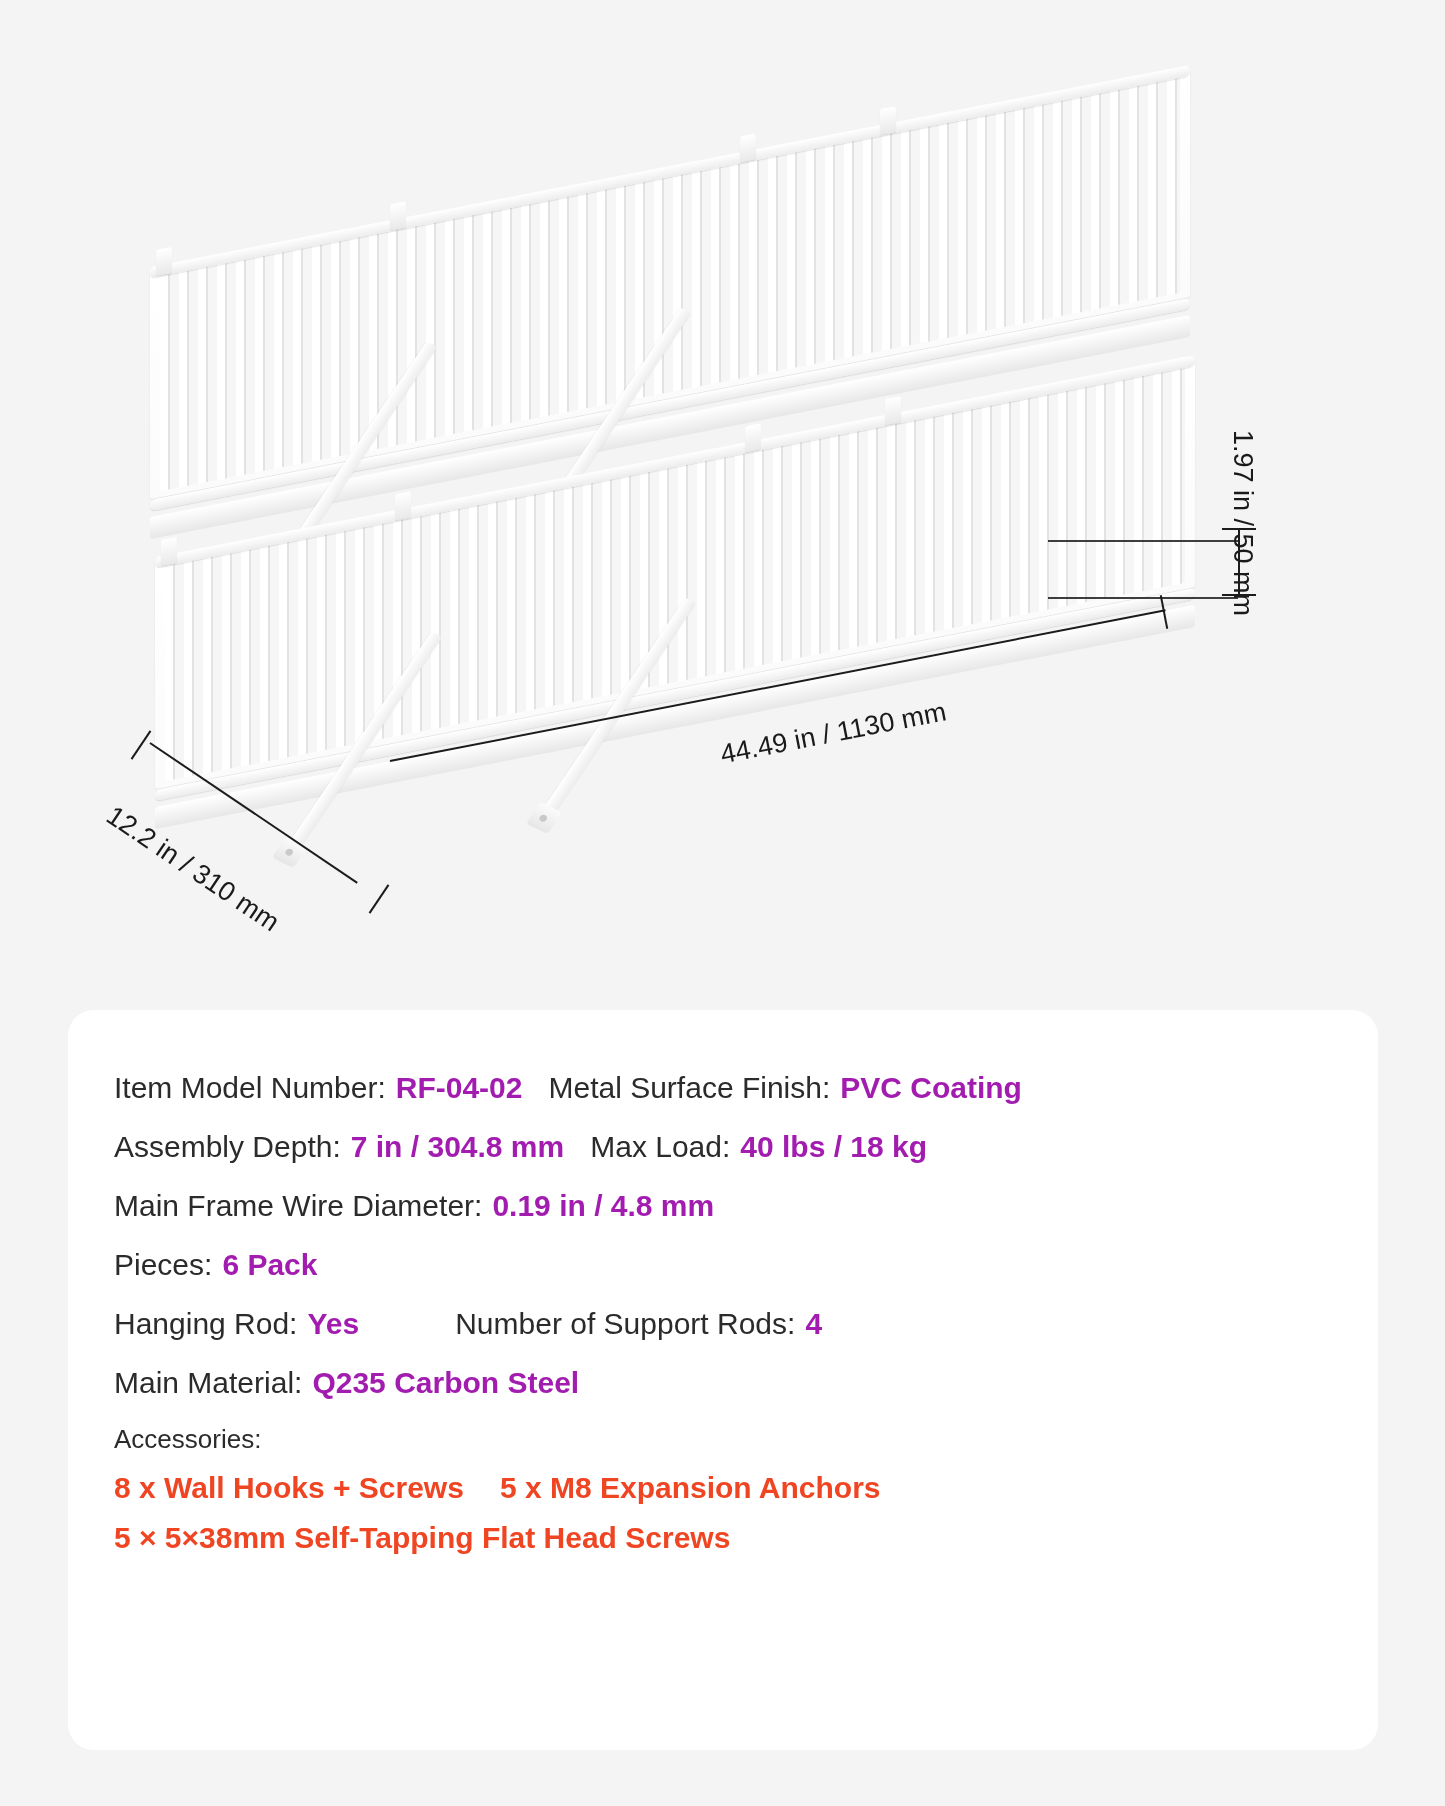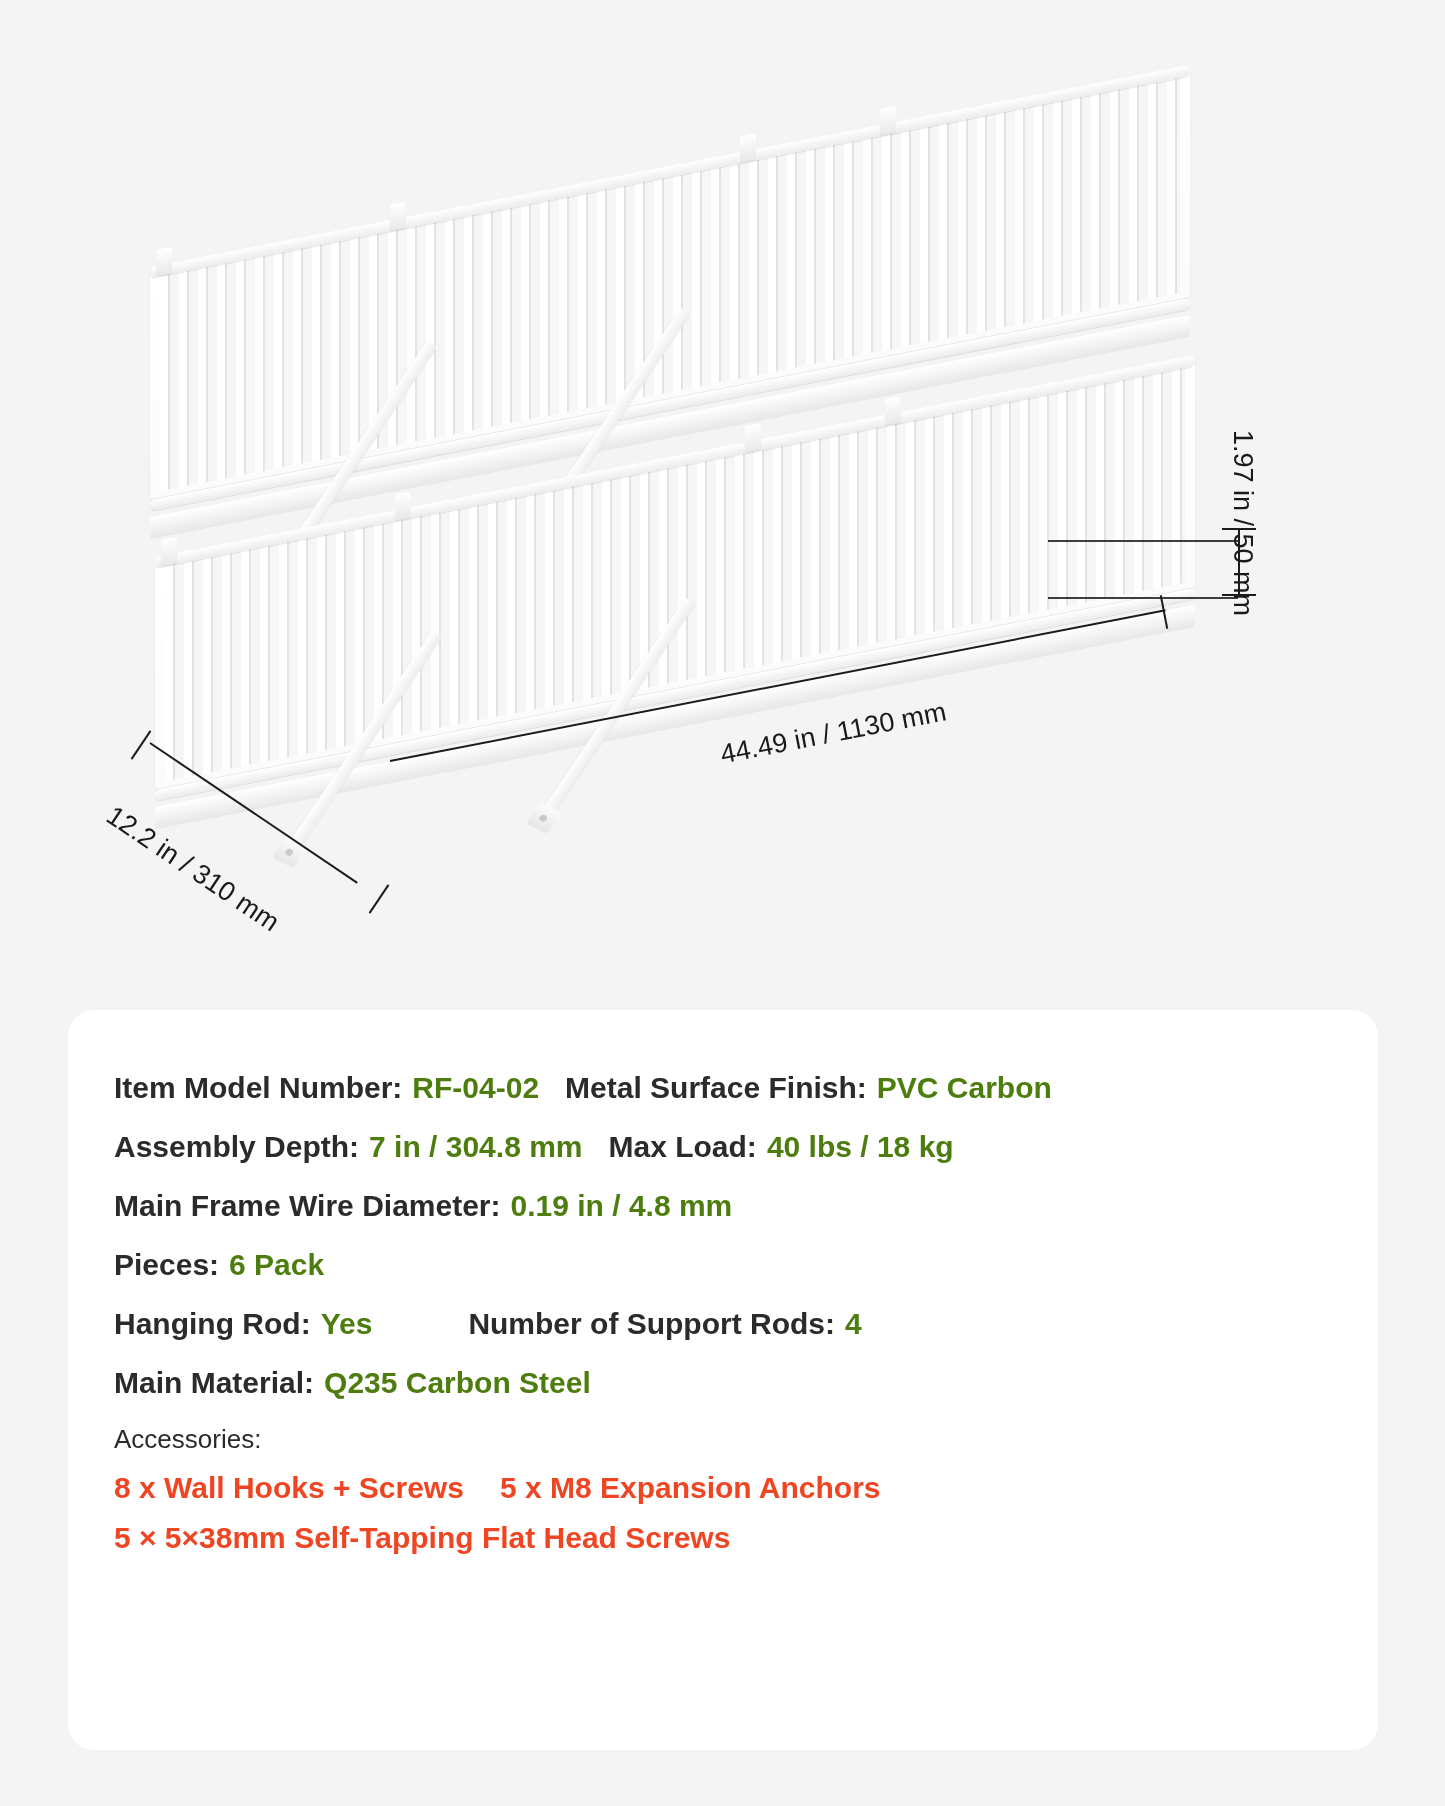--- a/index.html
+++ b/index.html
@@ -168,25 +168,25 @@
   }
   .spec-cell {
     display: flex;
     align-items: baseline;
     white-space: nowrap;
   }
   .spec-cell + .spec-cell { margin-left: 26px; }
 
   .lbl {
     color: #2b2b2b;
-    font-weight: 700;
+    font-weight: 400;
     text-align: right;
   }
   .val {
-    color: #4d7c0f;
+    color: #a21caf;
     font-weight: 700;
     margin-left: 10px;
   }
 
   .acc-label {
     font-size: 26px;
     color: #2b2b2b;
     margin-top: 22px;
     margin-bottom: 16px;
   }
@@ -263,21 +263,21 @@
 
 <div class="spec-card">
 
   <div class="spec-row">
     <div class="spec-cell">
       <span class="lbl">Item Model Number:</span>
       <span class="val">RF-04-02</span>
     </div>
     <div class="spec-cell">
       <span class="lbl">Metal Surface Finish:</span>
-      <span class="val">PVC Carbon</span>
+      <span class="val">PVC Coating</span>
     </div>
   </div>
 
   <div class="spec-row">
     <div class="spec-cell">
       <span class="lbl">Assembly Depth:</span>
       <span class="val">7 in / 304.8 mm</span>
     </div>
     <div class="spec-cell">
       <span class="lbl">Max Load:</span>

